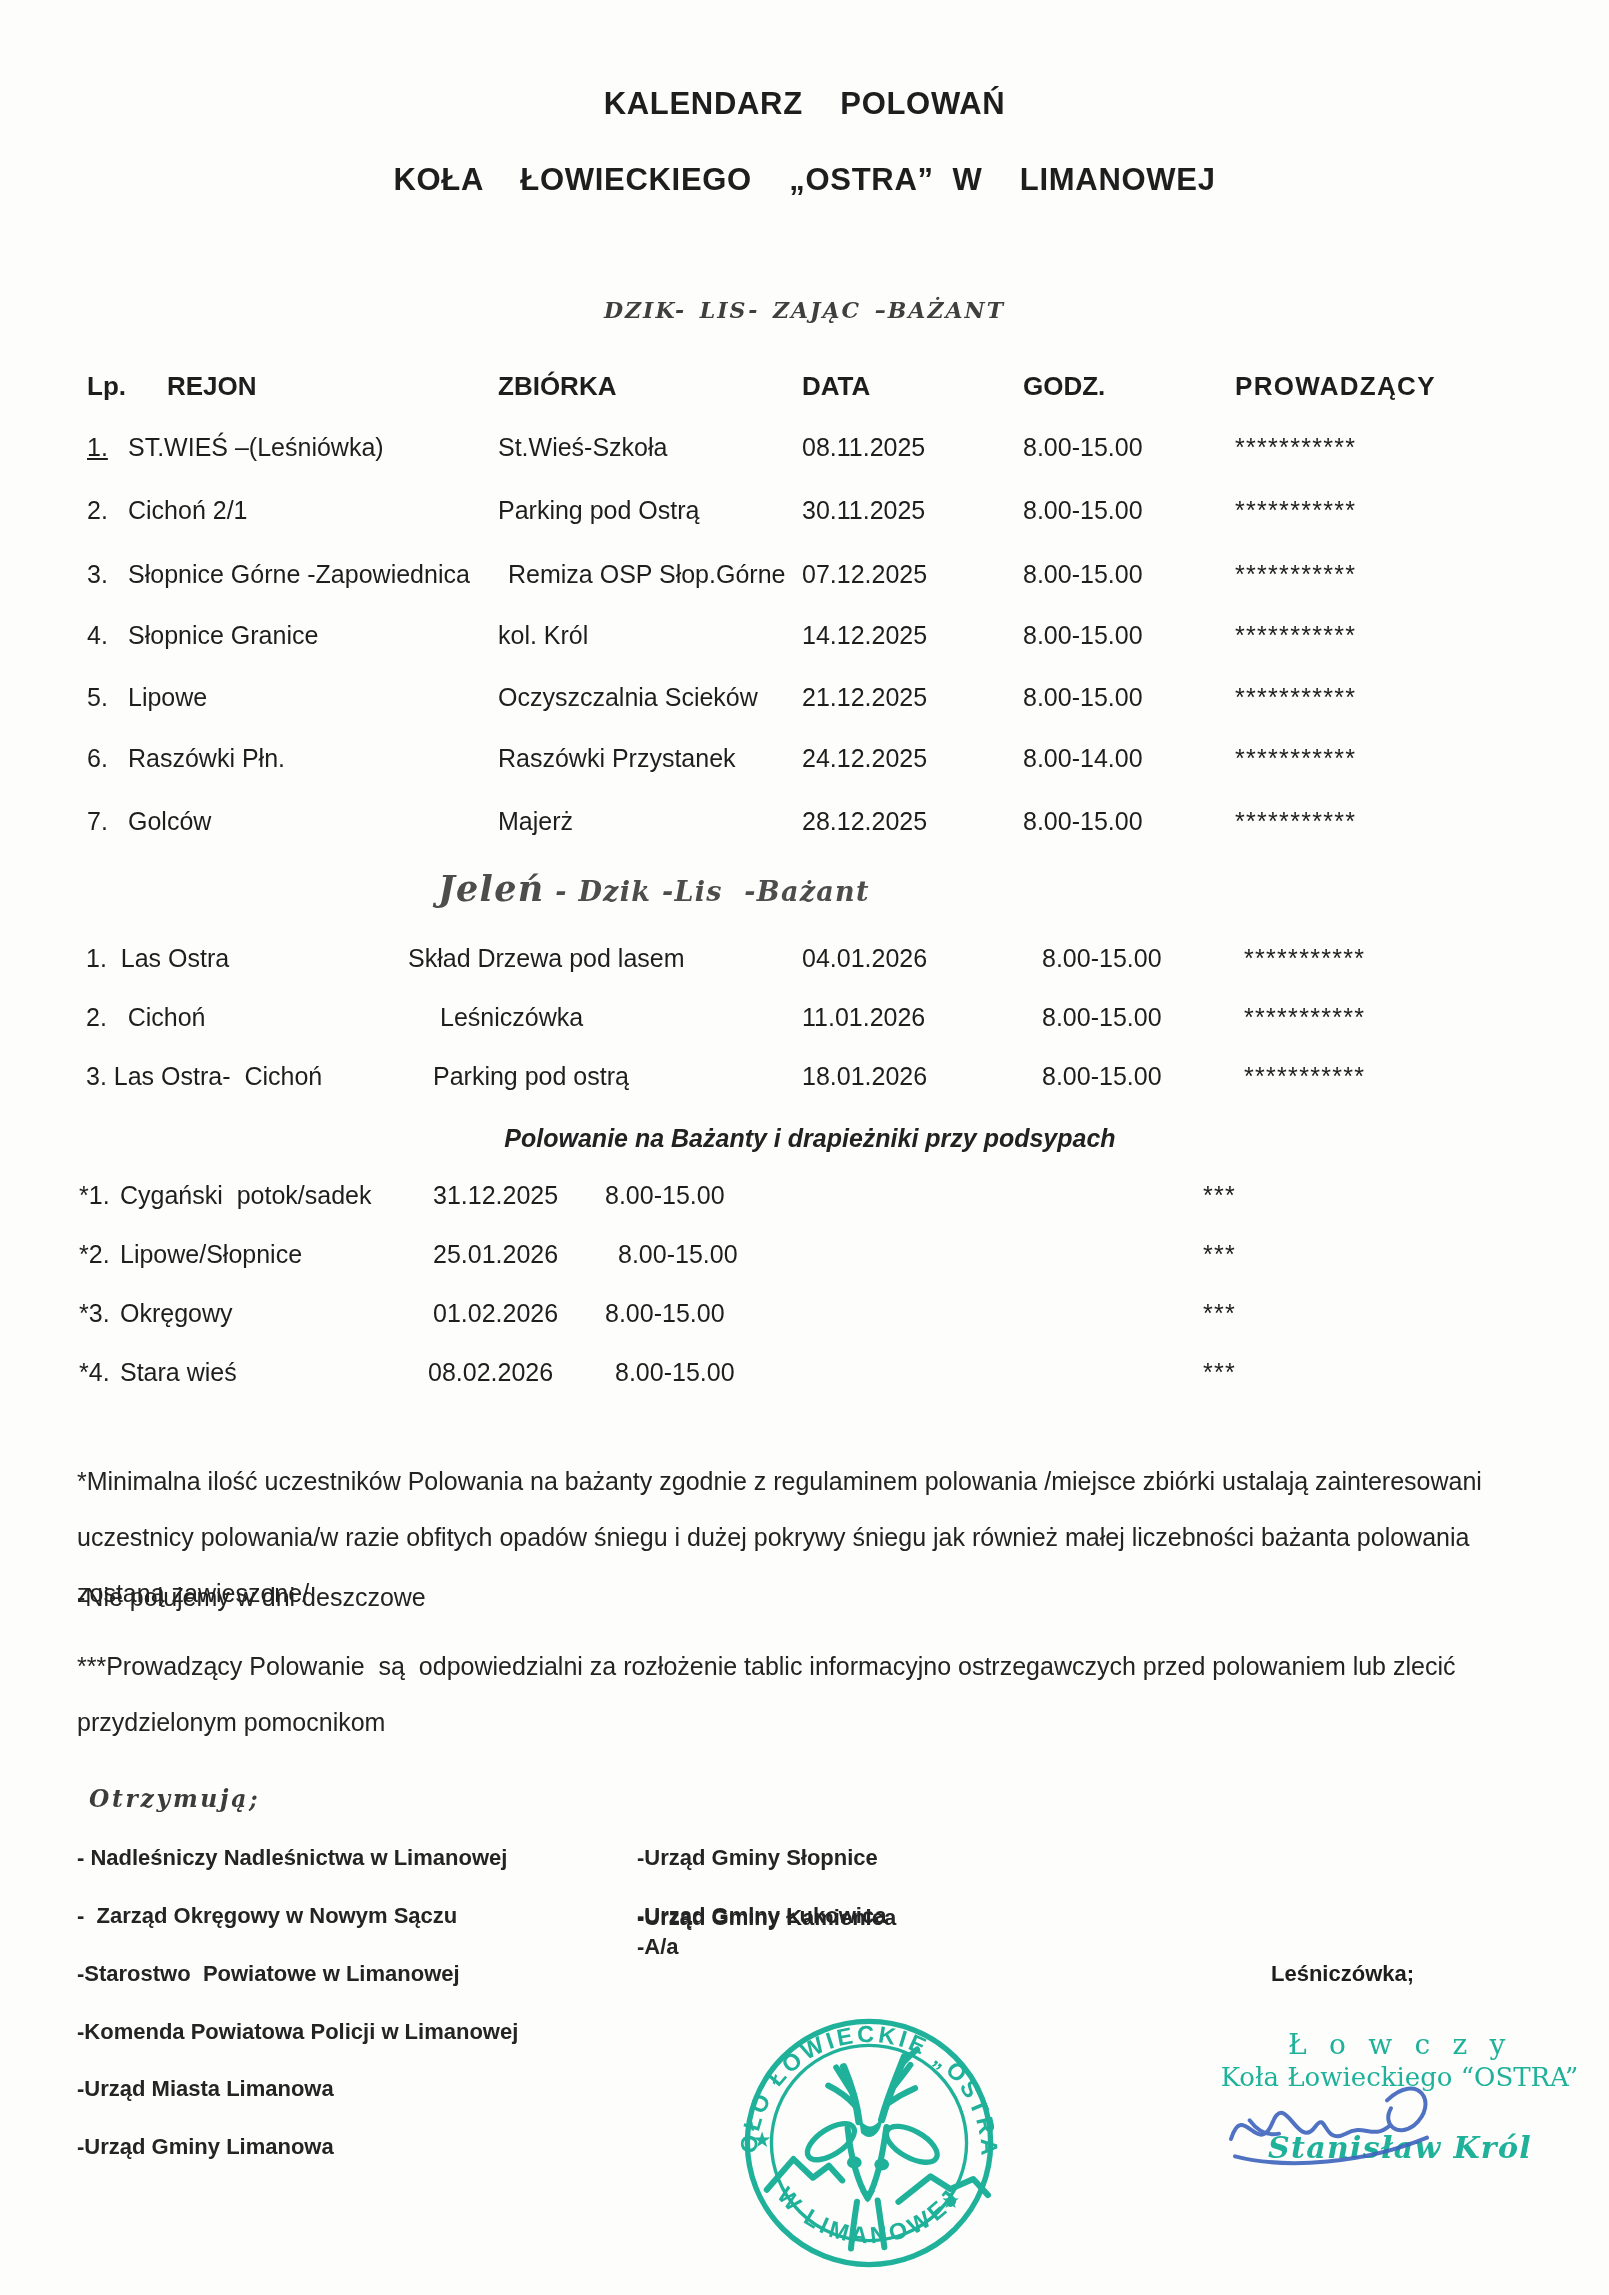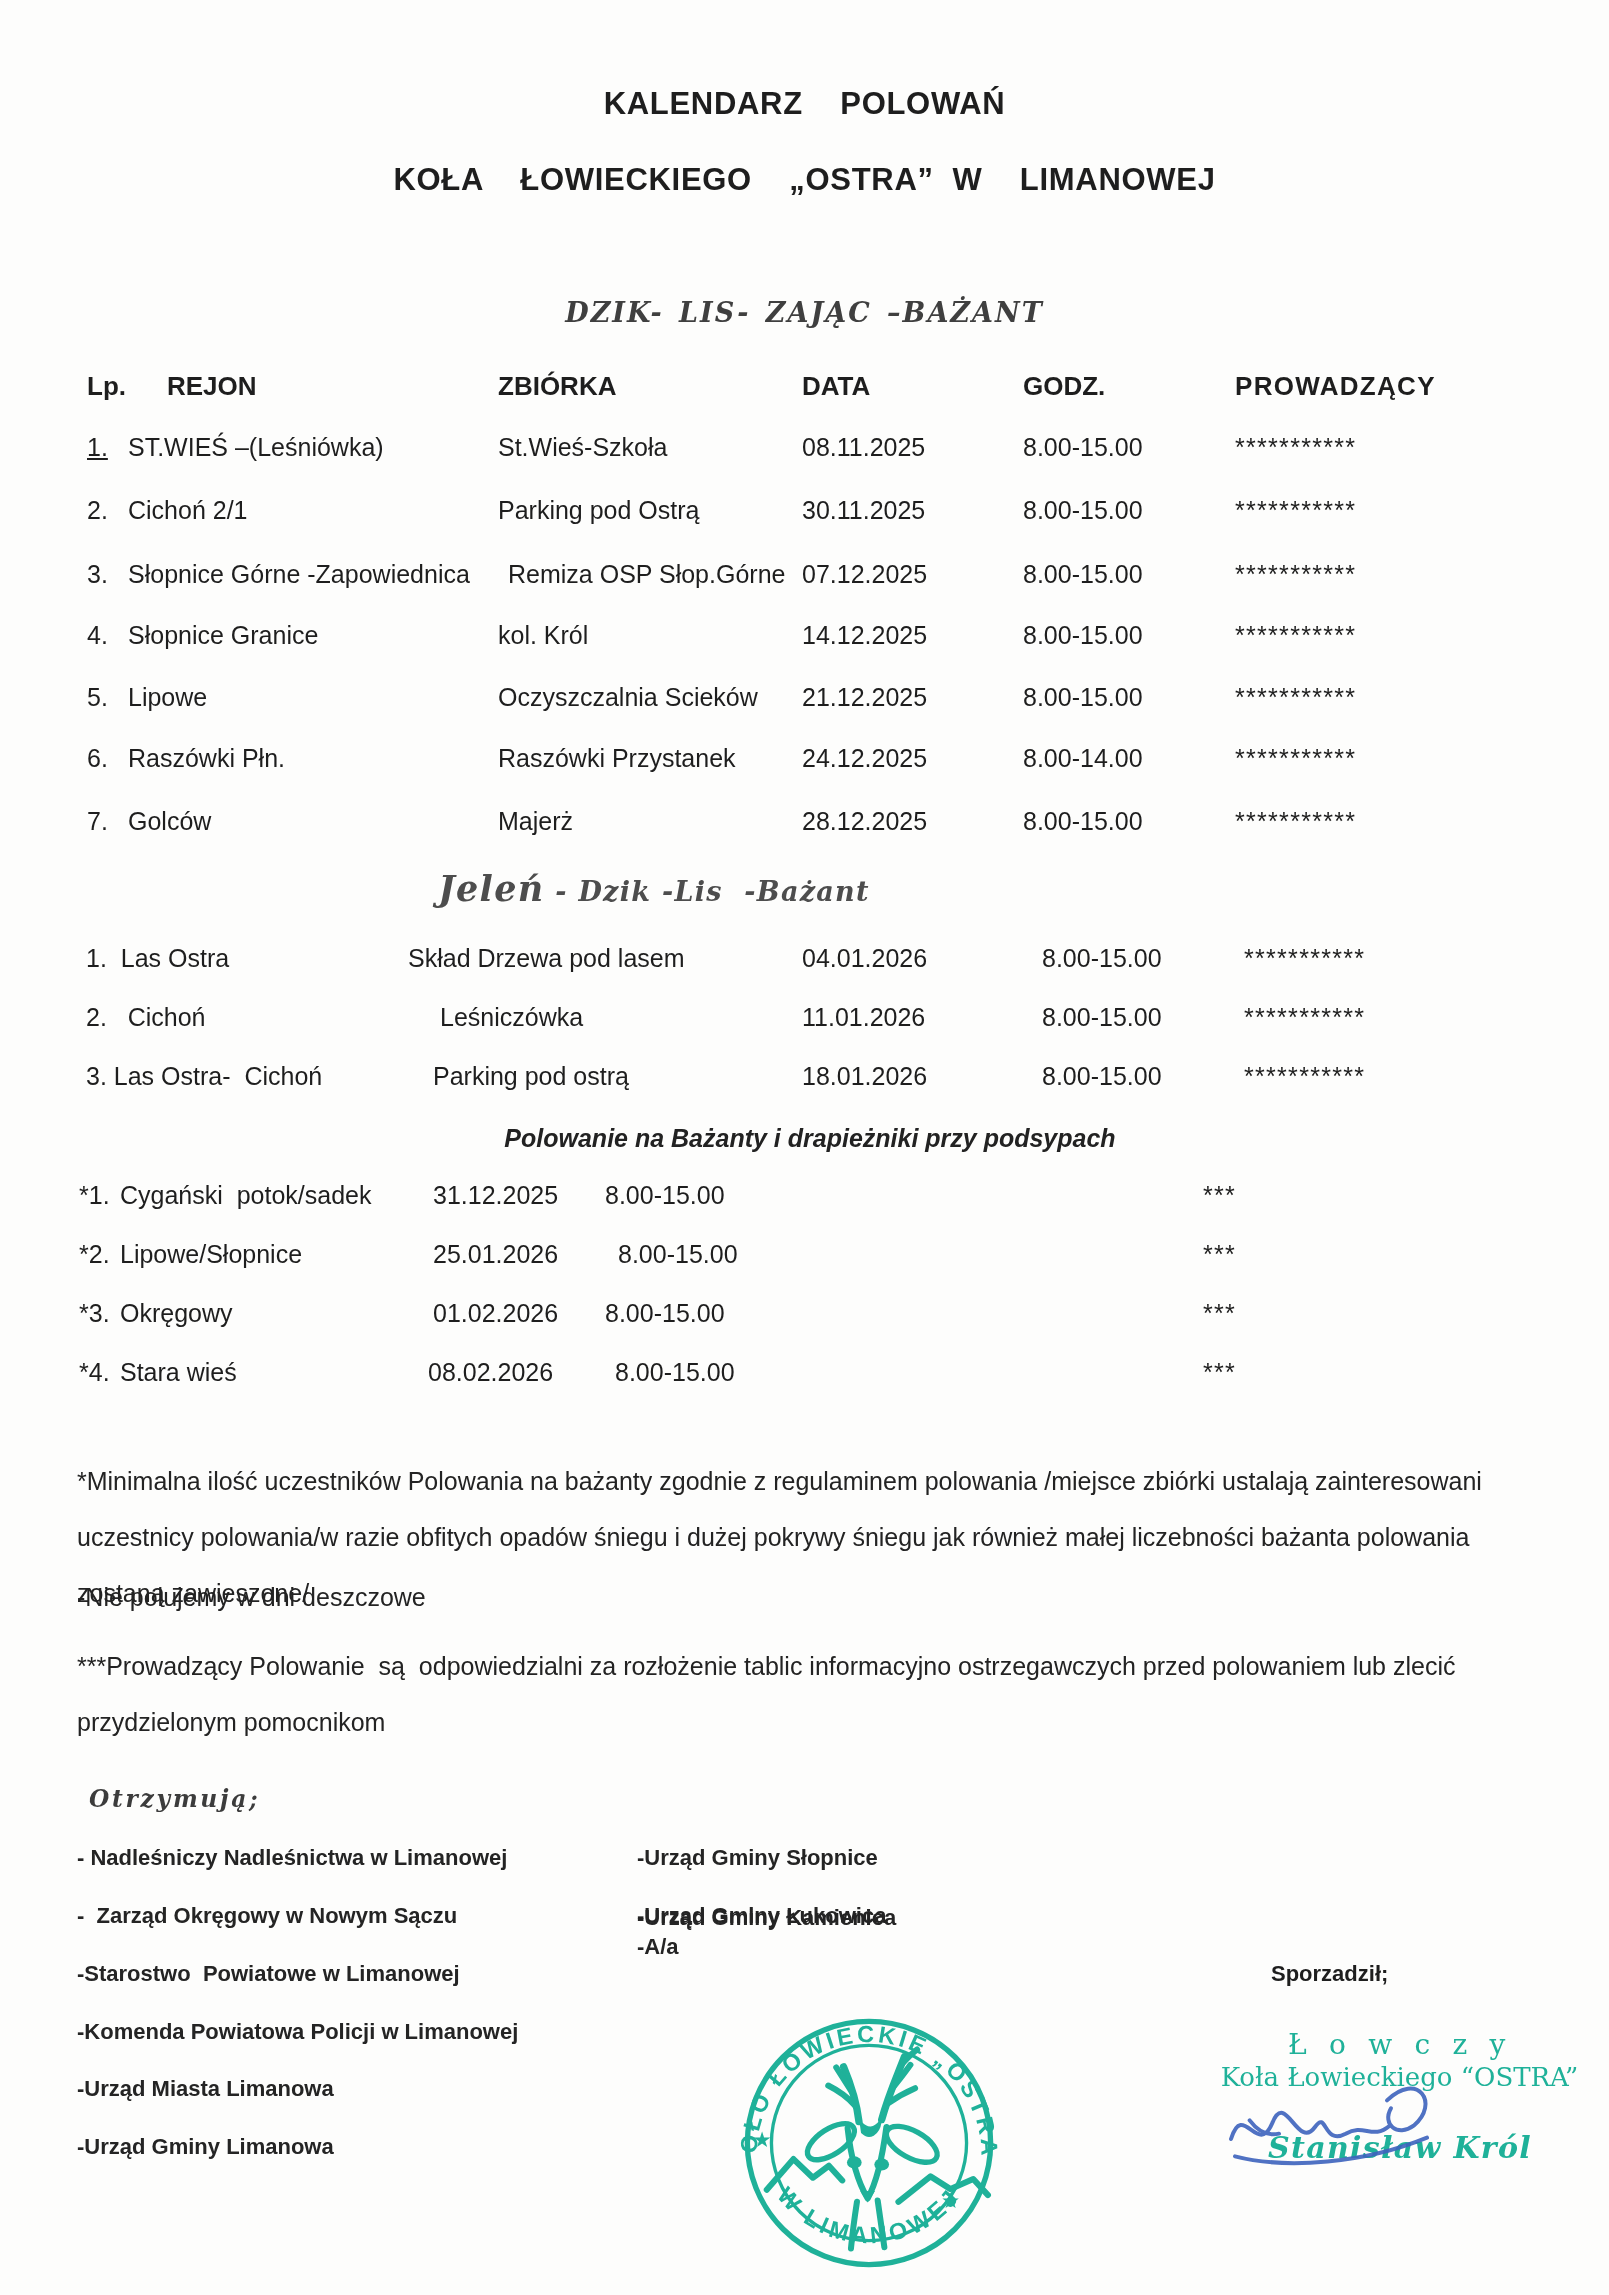--- a/index.html
+++ b/index.html
@@ -17,21 +17,21 @@
     font-family:"Liberation Sans",sans-serif;
     color:var(--ink);
     overflow:hidden;
   }
   .t{white-space:pre-wrap;}
   
   .center-line{position:absolute;left:0;width:1609px;text-align:center;}
   .title-main{font-weight:bold;font-size:31px;letter-spacing:0.7px;word-spacing:9.4px;}
   .subtitle-serif{
     font-family:"DejaVu Serif",serif;font-style:italic;font-weight:bold;
-    font-size:27px;color:#3f3f3f;letter-spacing:2px;word-spacing:4px;
+    font-size:22px;color:#3f3f3f;letter-spacing:2px;word-spacing:4px;
   }
   
   .row{position:absolute;left:0;width:1609px;height:35px;}
   .cell{position:absolute;top:0;font-size:25px;color:var(--ink);white-space:pre-wrap;}
   .hdr .cell{font-weight:bold;font-size:26px;}
   
   .s1 .c-lp{left:87px;}
   .s1 .c-rejon{left:128px;}
   .s1.hdr .c-rejon{left:167px;}
   .s1 .c-zbiorka{left:498px;}
@@ -230,21 +230,21 @@
   <div class="dist-item dist-left t" style="top:1961px;">-Starostwo  Powiatowe w Limanowej</div>
   <div class="dist-item dist-left t" style="top:2019px;">-Komenda Powiatowa Policji w Limanowej</div>
   <div class="dist-item dist-left t" style="top:2076px;text-align:right;">-Urząd Miasta Limanowa</div>
   <div class="dist-item dist-left t" style="top:2134px;">-Urząd Gminy Limanowa</div>
 
   <div class="dist-item dist-right t" style="top:1845px;">-Urząd Gminy Słopnice</div>
   <div class="dist-item dist-right t" style="top:1903px;">-Urząd Gminy Łukowica</div>
   <div class="dist-item dist-right t" style="top:1905px;">-Urząd Gminy Kamienica</div>
   <div class="dist-item dist-right t" style="top:1918px;margin-top:16px;">-A/a</div>
 
-  <div class="sporzadzil t">Sporzadził;</div>
+  <div class="sporzadzil t">Leśniczówka;</div>
 
   <svg class="stamp-svg" width="278" height="278" viewBox="0 0 416 416">
     <g fill="none" stroke="#1fb199" stroke-width="8">
       <circle cx="208" cy="208" r="182"></circle>
       <circle cx="208" cy="208" r="146" stroke-width="5"></circle>
     </g>
     <defs>
       <path id="arcTop" d="M 40,225 A 168,168 0 1 1 376,225"></path>
       <path id="arcBottom" d="M 57,266 A 170,170 0 0 0 359,266"></path>
     </defs>

